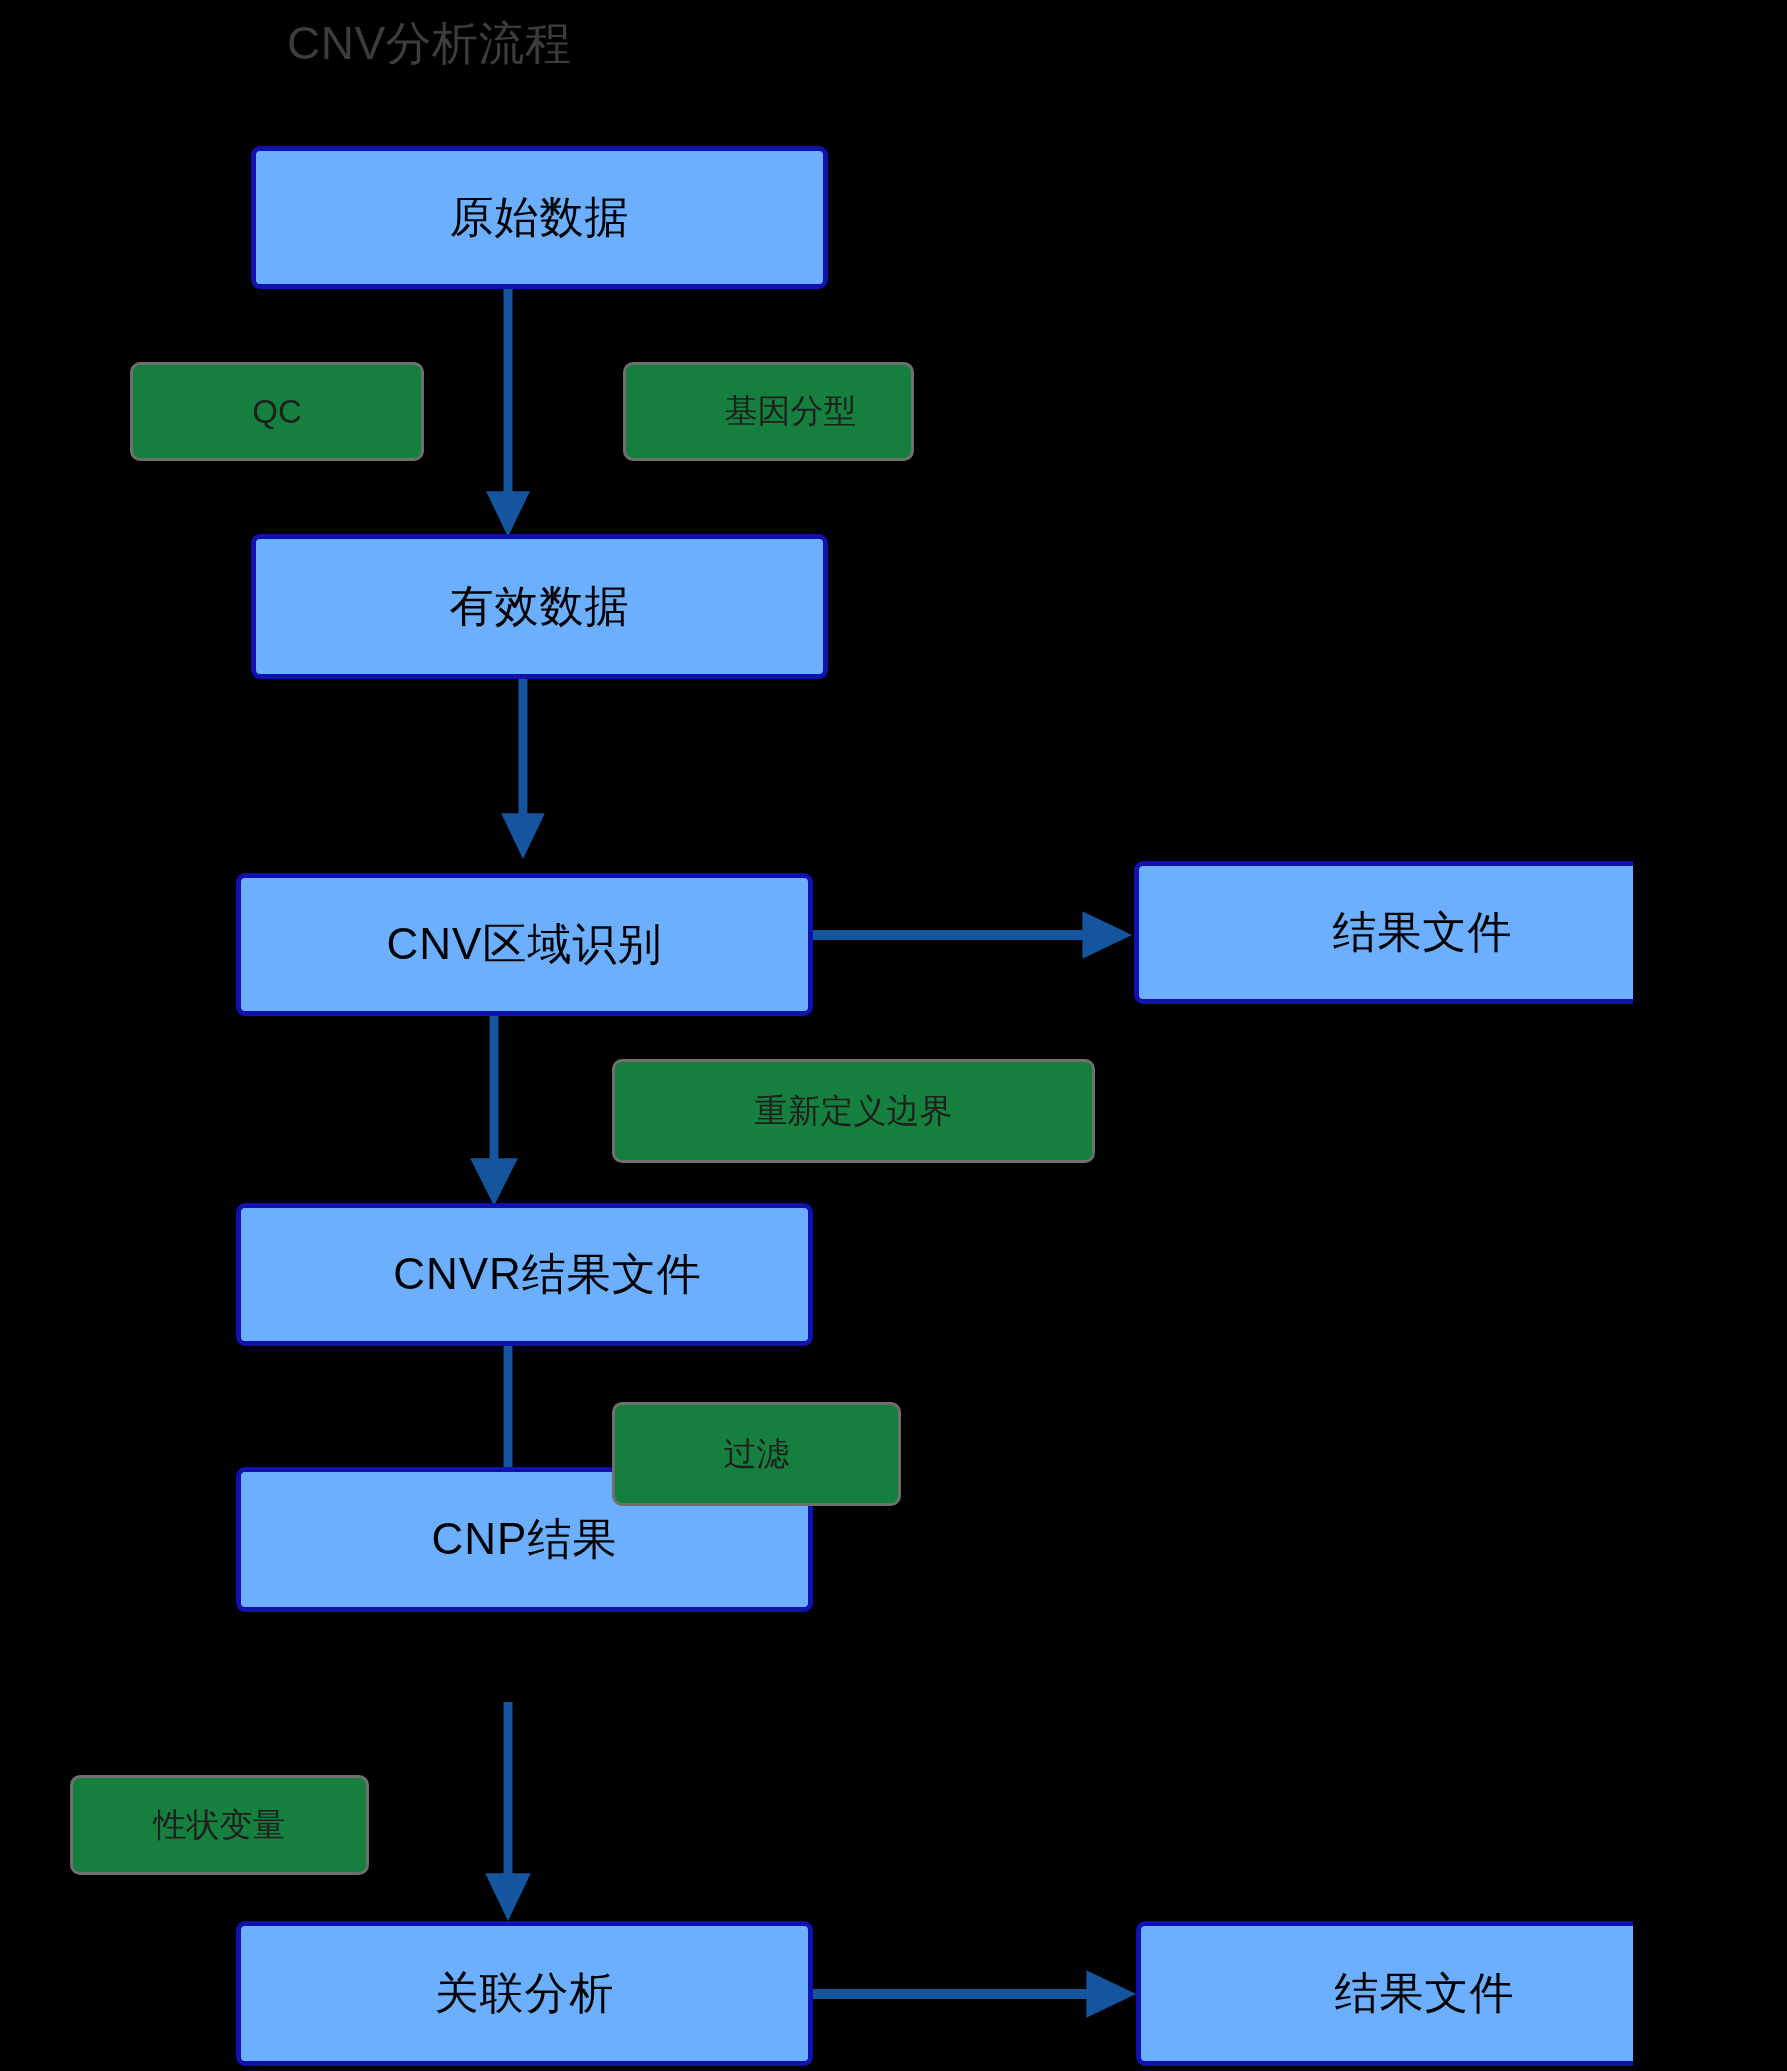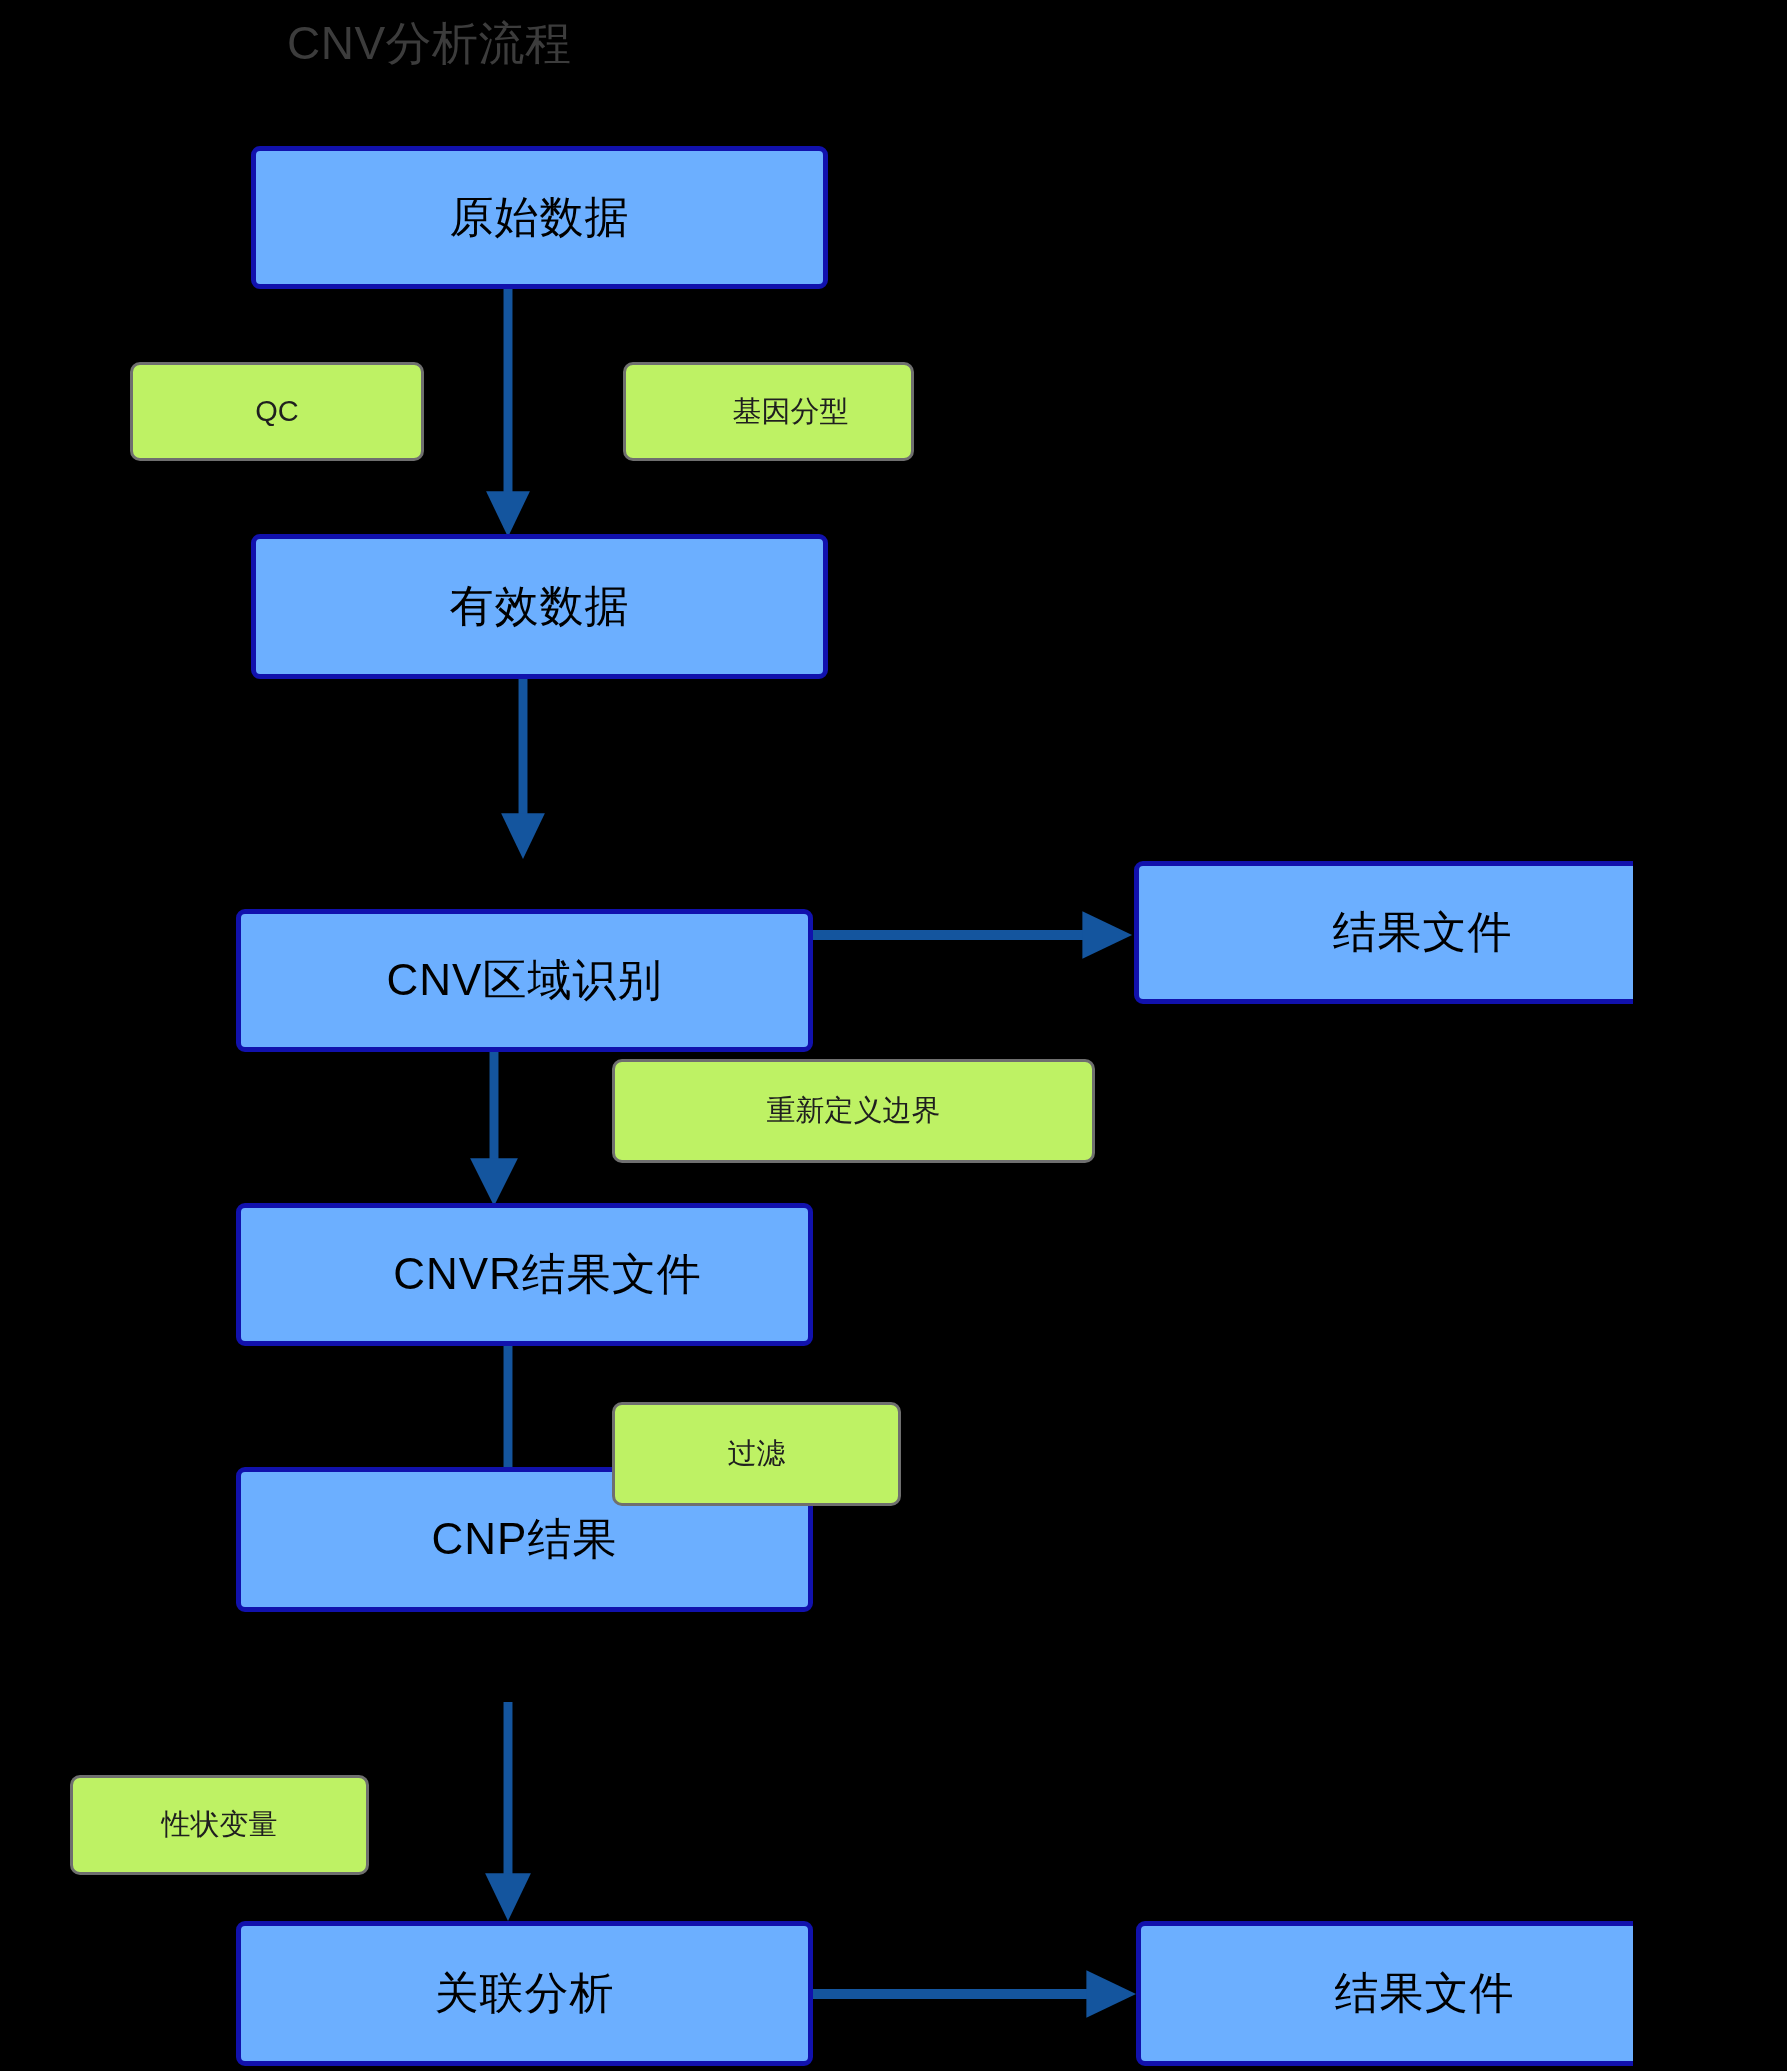--- a/index.html
+++ b/index.html
@@ -45,28 +45,28 @@
     font-size: 44px;
     font-weight: 400;
     letter-spacing: 1px;
     text-align: center;
     white-space: nowrap;
   }
   
   .edge-label {
     position: absolute;
     box-sizing: border-box;
-    background: #bef264;
+    background: #15803d;
     border: 3px solid #6f6f6f;
     border-radius: 10px;
     color: #1f1f1f;
     display: flex;
     align-items: center;
     justify-content: center;
-    font-size: 29px;
+    font-size: 33px;
     font-weight: 400;
     text-align: right;
     white-space: nowrap;
   }
   
   .arrow-svg {
     position: absolute;
     overflow: visible;
     pointer-events: none;
   }
@@ -110,21 +110,21 @@
 
   <svg class="arrow-svg" style="left:808px; top:1955px; width:338px; height:60px;" viewBox="0 0 340 60">
     <line x1="0" y1="30" x2="290" y2="30" stroke="#14559e" stroke-width="10"></line>
     <polygon points="330,30 280,6 280,54" fill="#14559e"></polygon>
   </svg>
 
   <div class="node" style="left:251px; top:137px; width:577px; height:143px;">原始数据</div>
 
   <div class="node" style="left:251px; top:525px; width:577px; height:145px;">有效数据</div>
 
-  <div class="node" style="left:236px; top:900px; width:577px; height:143px;">CNV区域识别</div>
+  <div class="node" style="left:236px; top:864px; width:577px; height:143px;">CNV区域识别</div>
 
   <div class="node" style="left:1134px; top:852px; width:577px; height:143px;">结果文件</div>
 
   <div class="node" style="left:236px; top:1194px; width:577px; height:143px;padding-left:46px;">CNVR结果文件</div>
 
   <div class="node" style="left:236px; top:1458px; width:577px; height:145px;">CNP结果</div>
 
   <div class="node" style="left:236px; top:1912px; width:577px; height:145px;">关联分析</div>
 
   <div class="node" style="left:1136px; top:1912px; width:577px; height:145px;">结果文件</div>

